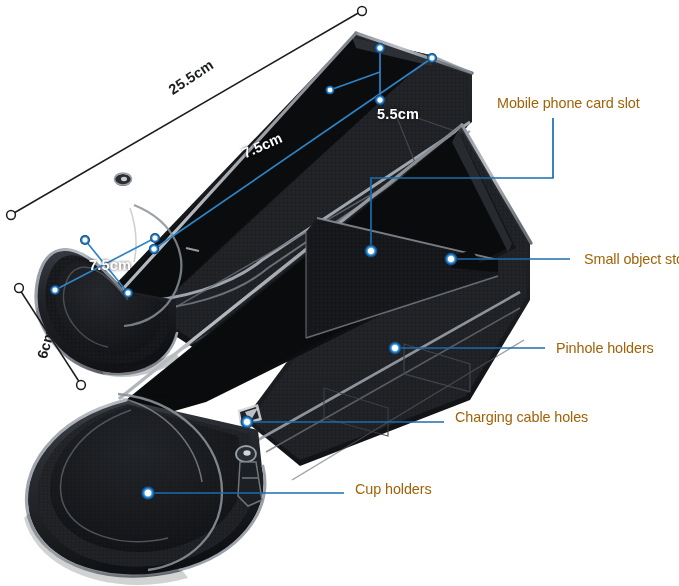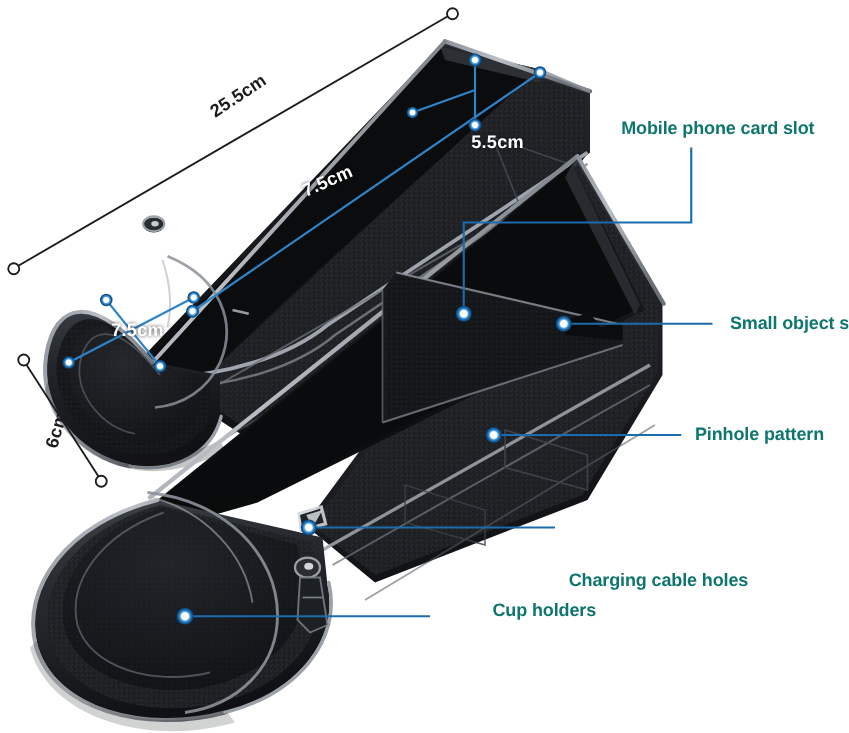--- a/index.html
+++ b/index.html
@@ -19,33 +19,32 @@
   #photo-svg {
     position: absolute;
     left: 0;
     top: 0;
     width: 679px;
     height: 586px;
   }
   
   .callout-label {
     position: absolute;
-    color: #0f766e;
+    color: #a16207;
     font-family: "Liberation Sans", sans-serif;
     font-size: 14.4px;
     line-height: 1.1;
     white-space: nowrap;
     letter-spacing: -0.1px;
-    font-weight: bold;
   }
   #lbl-card-slot    { left: 497px; top: 96px; }
   #lbl-small-object { left: 584px; top: 252px; }
   #lbl-pinhole      { left: 556px; top: 341px; }
-  #lbl-charging     { left: 455px; top: 410px; margin-top: 48px; }
-  #lbl-cup          { left: 355px; top: 482px; margin-left: 39px; }
+  #lbl-charging     { left: 455px; top: 410px; }
+  #lbl-cup          { left: 355px; top: 482px; }
 
   
   .dim-text {
     position: absolute;
     white-space: nowrap;
     font-family: "Liberation Sans", sans-serif;
     font-weight: bold;
   }
   .dim-dark {
     color: #1b1d20;
@@ -308,21 +307,21 @@
       <circle cx="395" cy="348" r="6.4" fill="url(#dotGlow)"></circle>
       <circle cx="247" cy="422" r="6.4" fill="url(#dotGlow)"></circle>
       <circle cx="148" cy="493" r="6.8" fill="url(#dotGlow)"></circle>
     </g>
   </svg>
 
   <div class="callout-label" id="lbl-card-slot">Mobile phone card slot</div>
 
   <div class="callout-label" id="lbl-small-object">Small object storage</div>
 
-  <div class="callout-label" id="lbl-pinhole">Pinhole pattern</div>
+  <div class="callout-label" id="lbl-pinhole">Pinhole holders</div>
 
   <div class="callout-label" id="lbl-charging">Charging cable holes</div>
 
   <div class="callout-label" id="lbl-cup">Cup holders</div>
 
   <div class="dim-text dim-dark" id="dim-255">25.5cm</div>
 
   <div class="dim-text dim-dark" id="dim-6">6cm</div>
 
   <div class="dim-text dim-light" id="dim-55">5.5cm</div>

